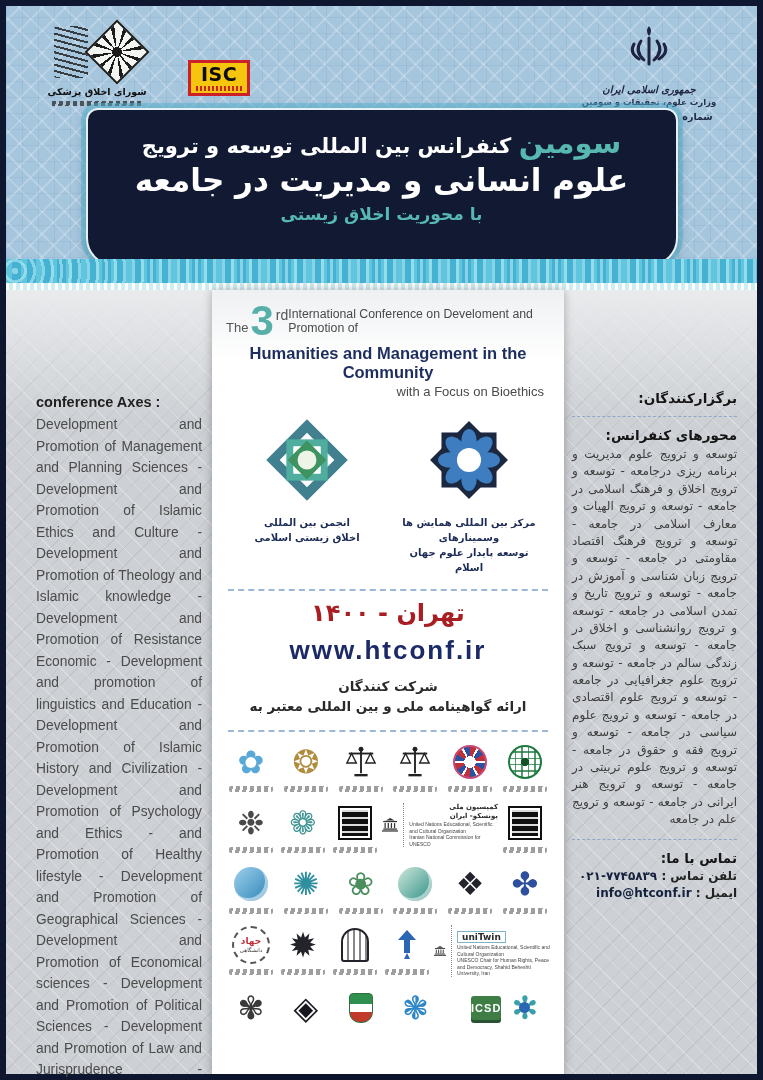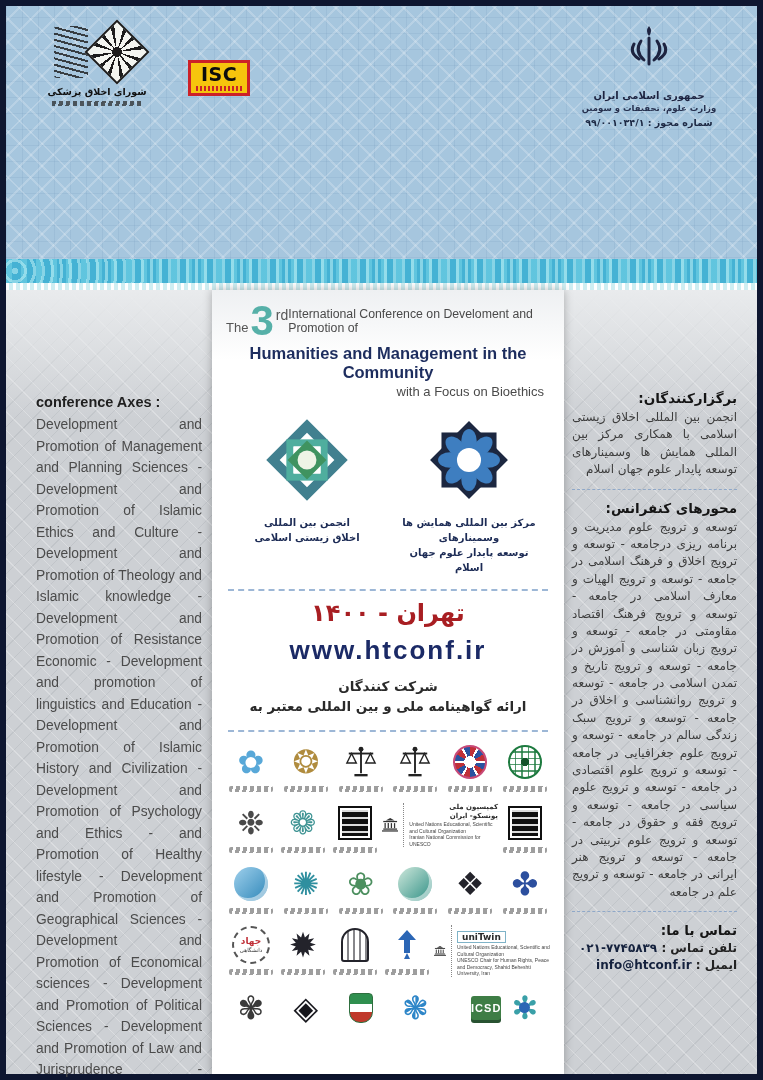--- a/index.html
+++ b/index.html
@@ -27,21 +27,21 @@
     background-image:repeating-linear-gradient(100deg,#222 0 4px, transparent 4px 7px); opacity:.7; }
 
   .isc-box { position:absolute; top:30px; left:182px; width:62px; height:36px; background:#f6c50d;
     border:3px solid #cc2128; display:flex; flex-direction:column; align-items:center; justify-content:center;margin-top:24px; }
   .isc-box .isc-txt { font-size:19px; font-weight:900; color:#0d0d0d; line-height:1; letter-spacing:.5px; }
   .isc-box .isc-bar { width:50px; height:5px; margin-top:2px; background:#cc2128;
     background-image:repeating-linear-gradient(90deg,#f6c50d 0 2px, transparent 2px 4px); }
 
   .gov { position:absolute; top:18px; right:18px; width:180px; text-align:center; color:#1d2340; }
   .gov svg { display:block; margin:0 auto; }
-  .gov .g1 { font-size:10px; font-weight:bold; margin-top:20px; }
+  .gov .g1 { font-size:10px; font-weight:bold; margin-top:14px;font-style:italic; }
   .gov .g2 { font-size:8.5px; font-weight:bold; margin-top:2px; color:#26304e; }
   .gov .lic { font-size:9.5px; font-weight:bold; margin-top:4px; color:#1d2944; }
 
   .banner { position:absolute; left:50%; transform:translateX(-50%); top:102px; width:592px; height:158px;
     background:#121a33; border:2px solid #e6f1f6; border-radius:12px 12px 28px 28px;
     box-shadow:0 0 0 5px rgba(80,175,205,.50), 0 4px 12px rgba(0,0,0,.35);
     text-align:center; padding-top:16px; }
   .banner .l1 { color:#fff; font-size:21px; font-weight:bold; direction:rtl; }
   .banner .l1 .accent { color:#57b8b2; font-size:29px; }
   .banner .l2 { color:#fff; font-size:31px; font-weight:bold; direction:rtl; margin-top:2px; }
@@ -173,20 +173,28 @@
         <path d="M21 2 q4 5 0 10 q-4 -5 0 -10" fill="#1d2340"></path>
       </svg>
       <div class="g1">جمهوری اسلامی ایران</div>
       <div class="g2">وزارت علوم، تحقیقات و سومین</div>
       <div class="lic" dir="rtl">
         <span>شماره مجوز :</span>
         <span dir="ltr">۹۹/۰۰۱۰۳۴/۱</span>
       </div>
     </div>
 
+    <div class="banner">
+      <div class="l1">
+        <span class="accent">سومین</span>
+        <span>کنفرانس بین المللی توسعه و ترویج</span>
+      </div>
+      <div class="l2">علوم انسانی و مدیریت در جامعه</div>
+      <div class="l3">با محوریت اخلاق زیستی</div>
+    </div>
 
     <div class="ornament-strip"></div>
     <div class="dot-strip"></div>
   </div>
 
   <div class="main">
 
     <div class="col-left">
       <h3>conference Axes :</h3>
       <div class="body">Development and Promotion of Management and Planning Sciences - Development and Promotion of Islamic Ethics and Culture - Development and Promotion of Theology and Islamic knowledge - Development and Promotion of Resistance Economic - Development and promotion of linguistics and Education - Development and Promotion of Islamic History and Civilization - Development and Promotion of Psychology and Ethics - and Promotion of Healthy lifestyle - Development and Promotion of Geographical Sciences - Development and Promotion of Economical sciences - Development and Promotion of Political Sciences - Development and Promotion of Law and Jurisprudence - Development and Promotion of Educational Sciences - Development and Promotion of Iranian Art - Development and Promotion of Science</div>
@@ -479,21 +487,20 @@
               <div class="logo-icon">
                 <span class="flowerdot" style="color: rgb(58, 160, 168); font-size: 32px;">✻<span class="dot"></span></span>
               </div>
             </div>
           </div>
         </div>
     </div>
 
     <div class="col-right">
       <h4>برگزارکنندگان:</h4>
-      <div class="rbody">انجمن بین المللی اخلاق زیستی اسلامی با همکاری مرکز بین المللی همایش ها وسمینارهای توسعه پایدار علوم جهان اسلام</div>
 
       <div class="r-div"></div>
 
       <h4>محورهای کنفرانس:</h4>
       <div class="rbody">توسعه و ترویج علوم مدیریت و برنامه ریزی درجامعه - توسعه و ترویج اخلاق و فرهنگ اسلامی در جامعه - توسعه و ترویج الهیات و معارف اسلامی در جامعه - توسعه و ترویج فرهنگ اقتصاد مقاومتی در جامعه - توسعه و ترویج زبان شناسی و آموزش در جامعه - توسعه و ترویج تاریخ و تمدن اسلامی در جامعه - توسعه و ترویج روانشناسی و اخلاق در جامعه - توسعه و ترویج سبک زندگی سالم در جامعه - توسعه و ترویج علوم جغرافیایی در جامعه - توسعه و ترویج علوم اقتصادی در جامعه - توسعه و ترویج علوم سیاسی در جامعه - توسعه و ترویج فقه و حقوق در جامعه - توسعه و ترویج علوم تربیتی در جامعه - توسعه و ترویج هنر ایرانی در جامعه - توسعه و ترویج علم در جامعه</div>
 
       <div class="r-div"></div>
 
       <h4>تماس با ما:</h4>
       <div class="c-line">

